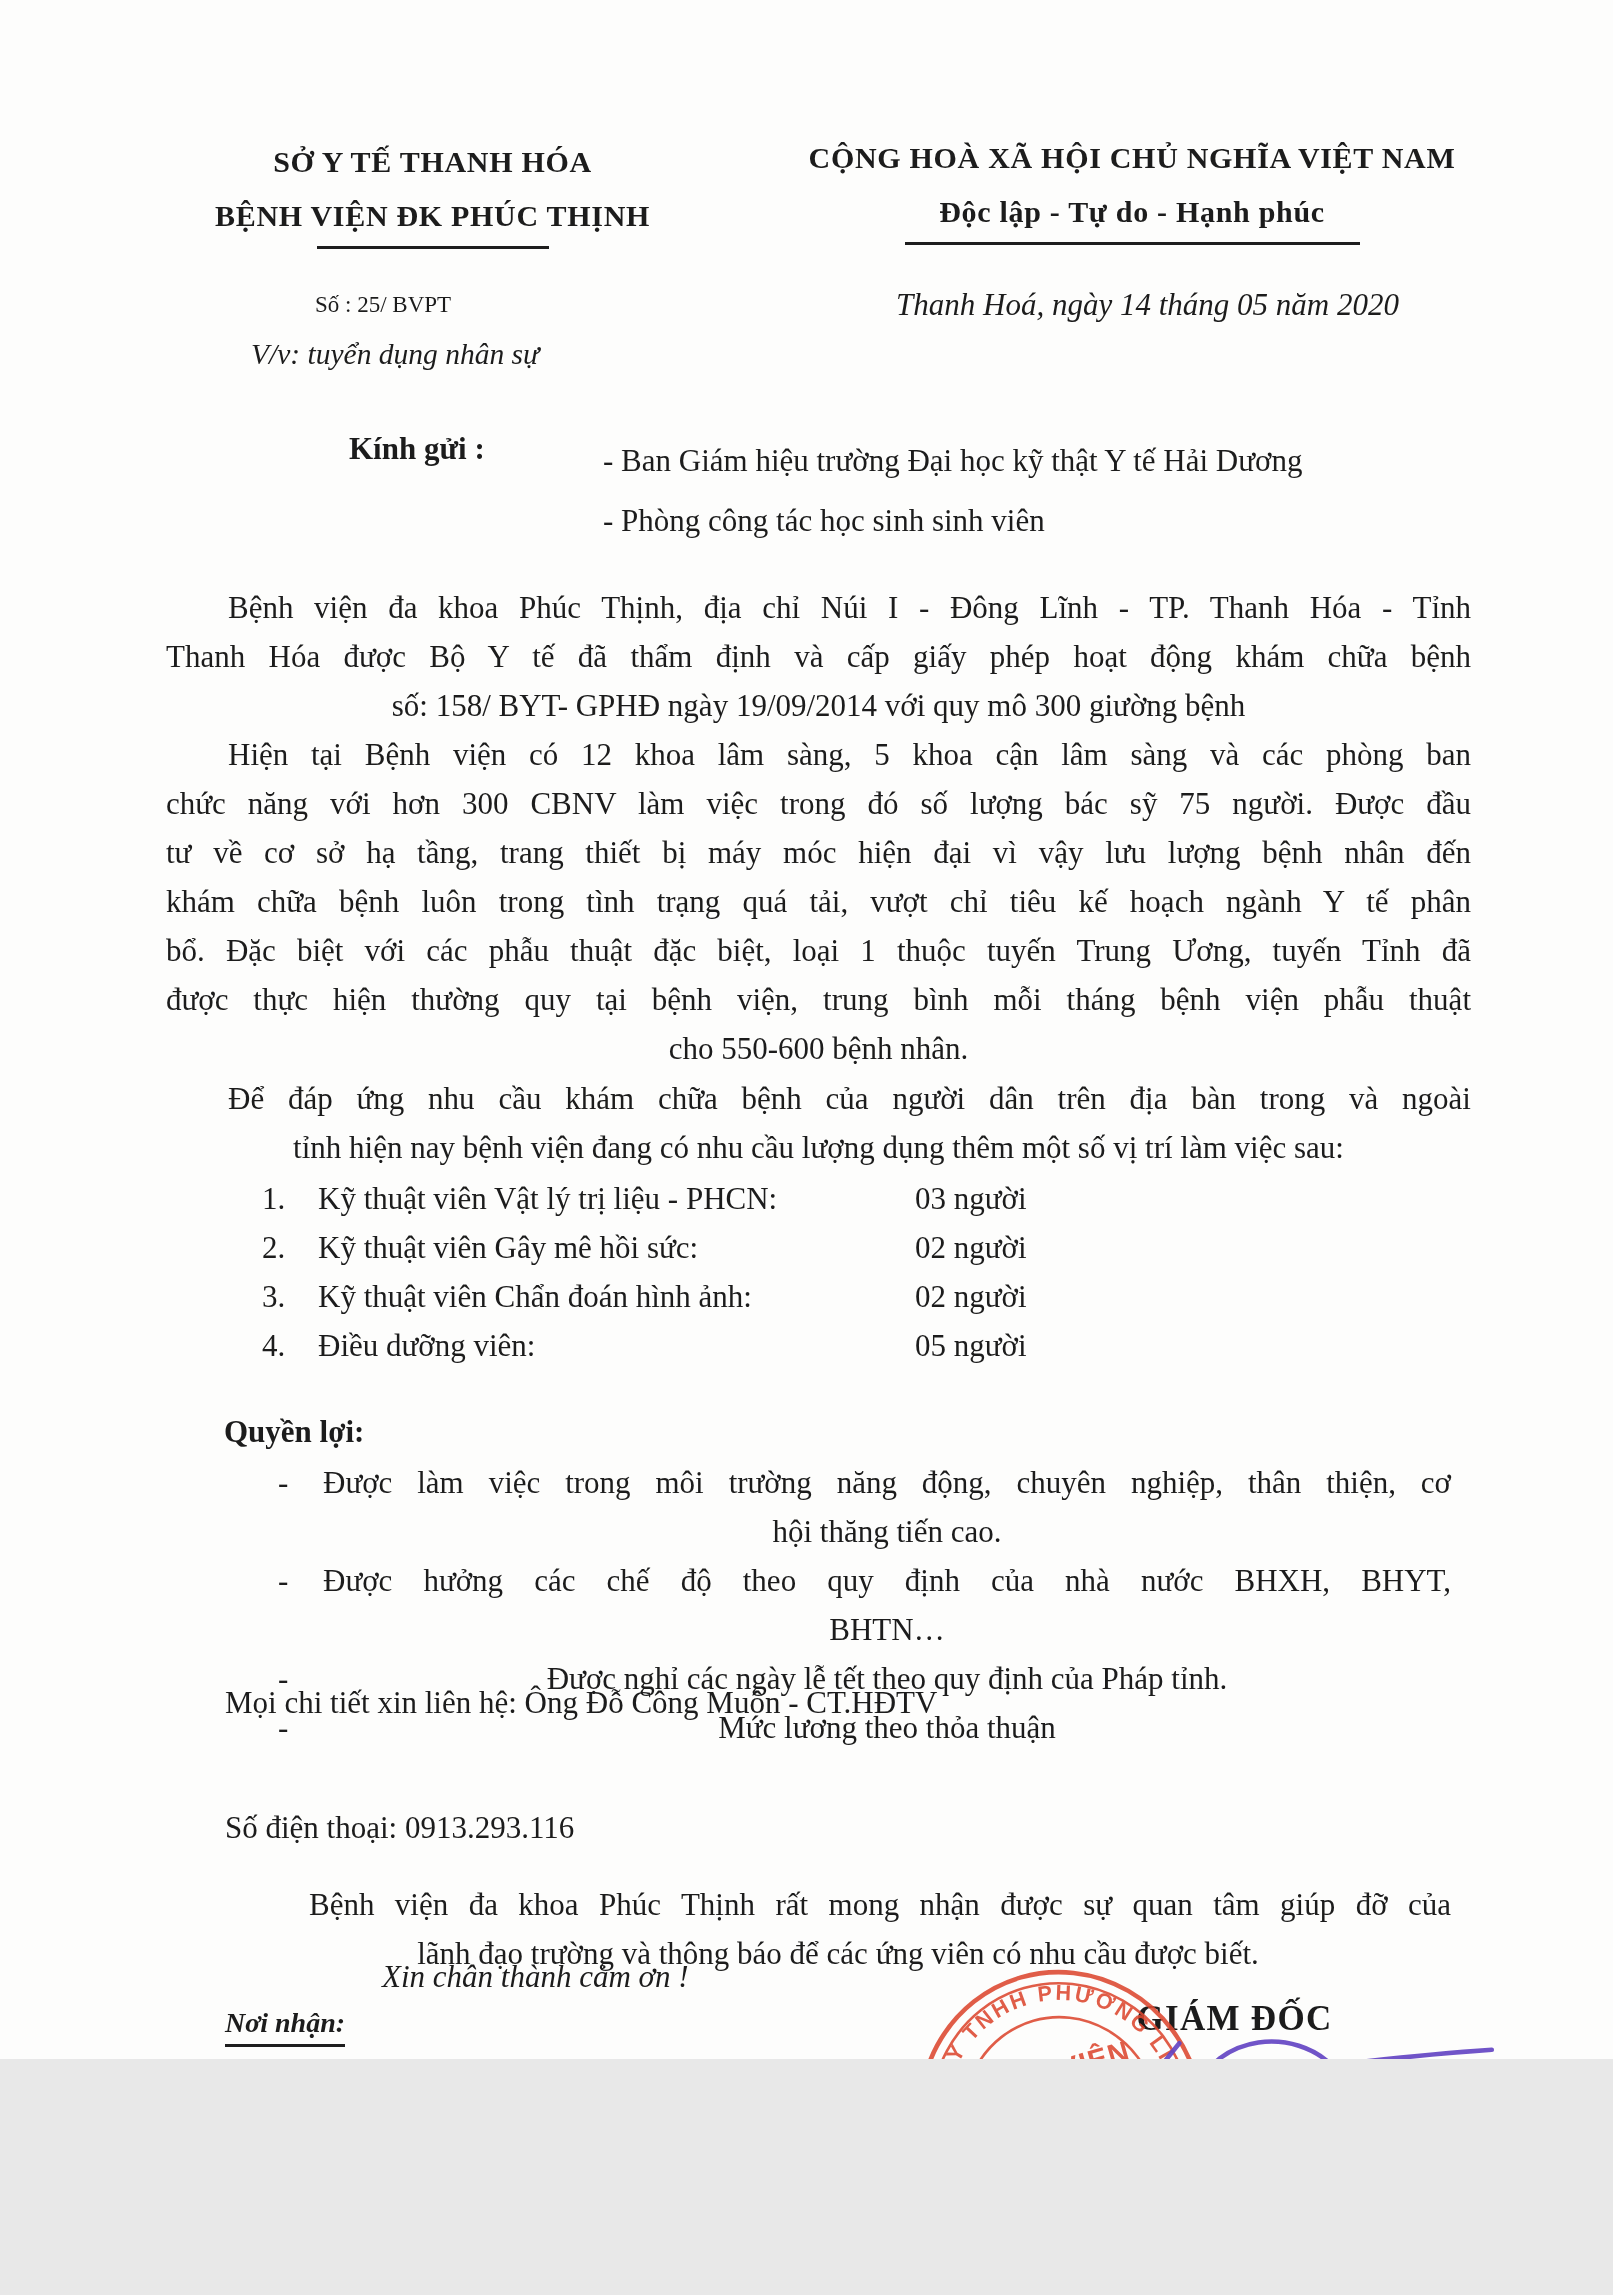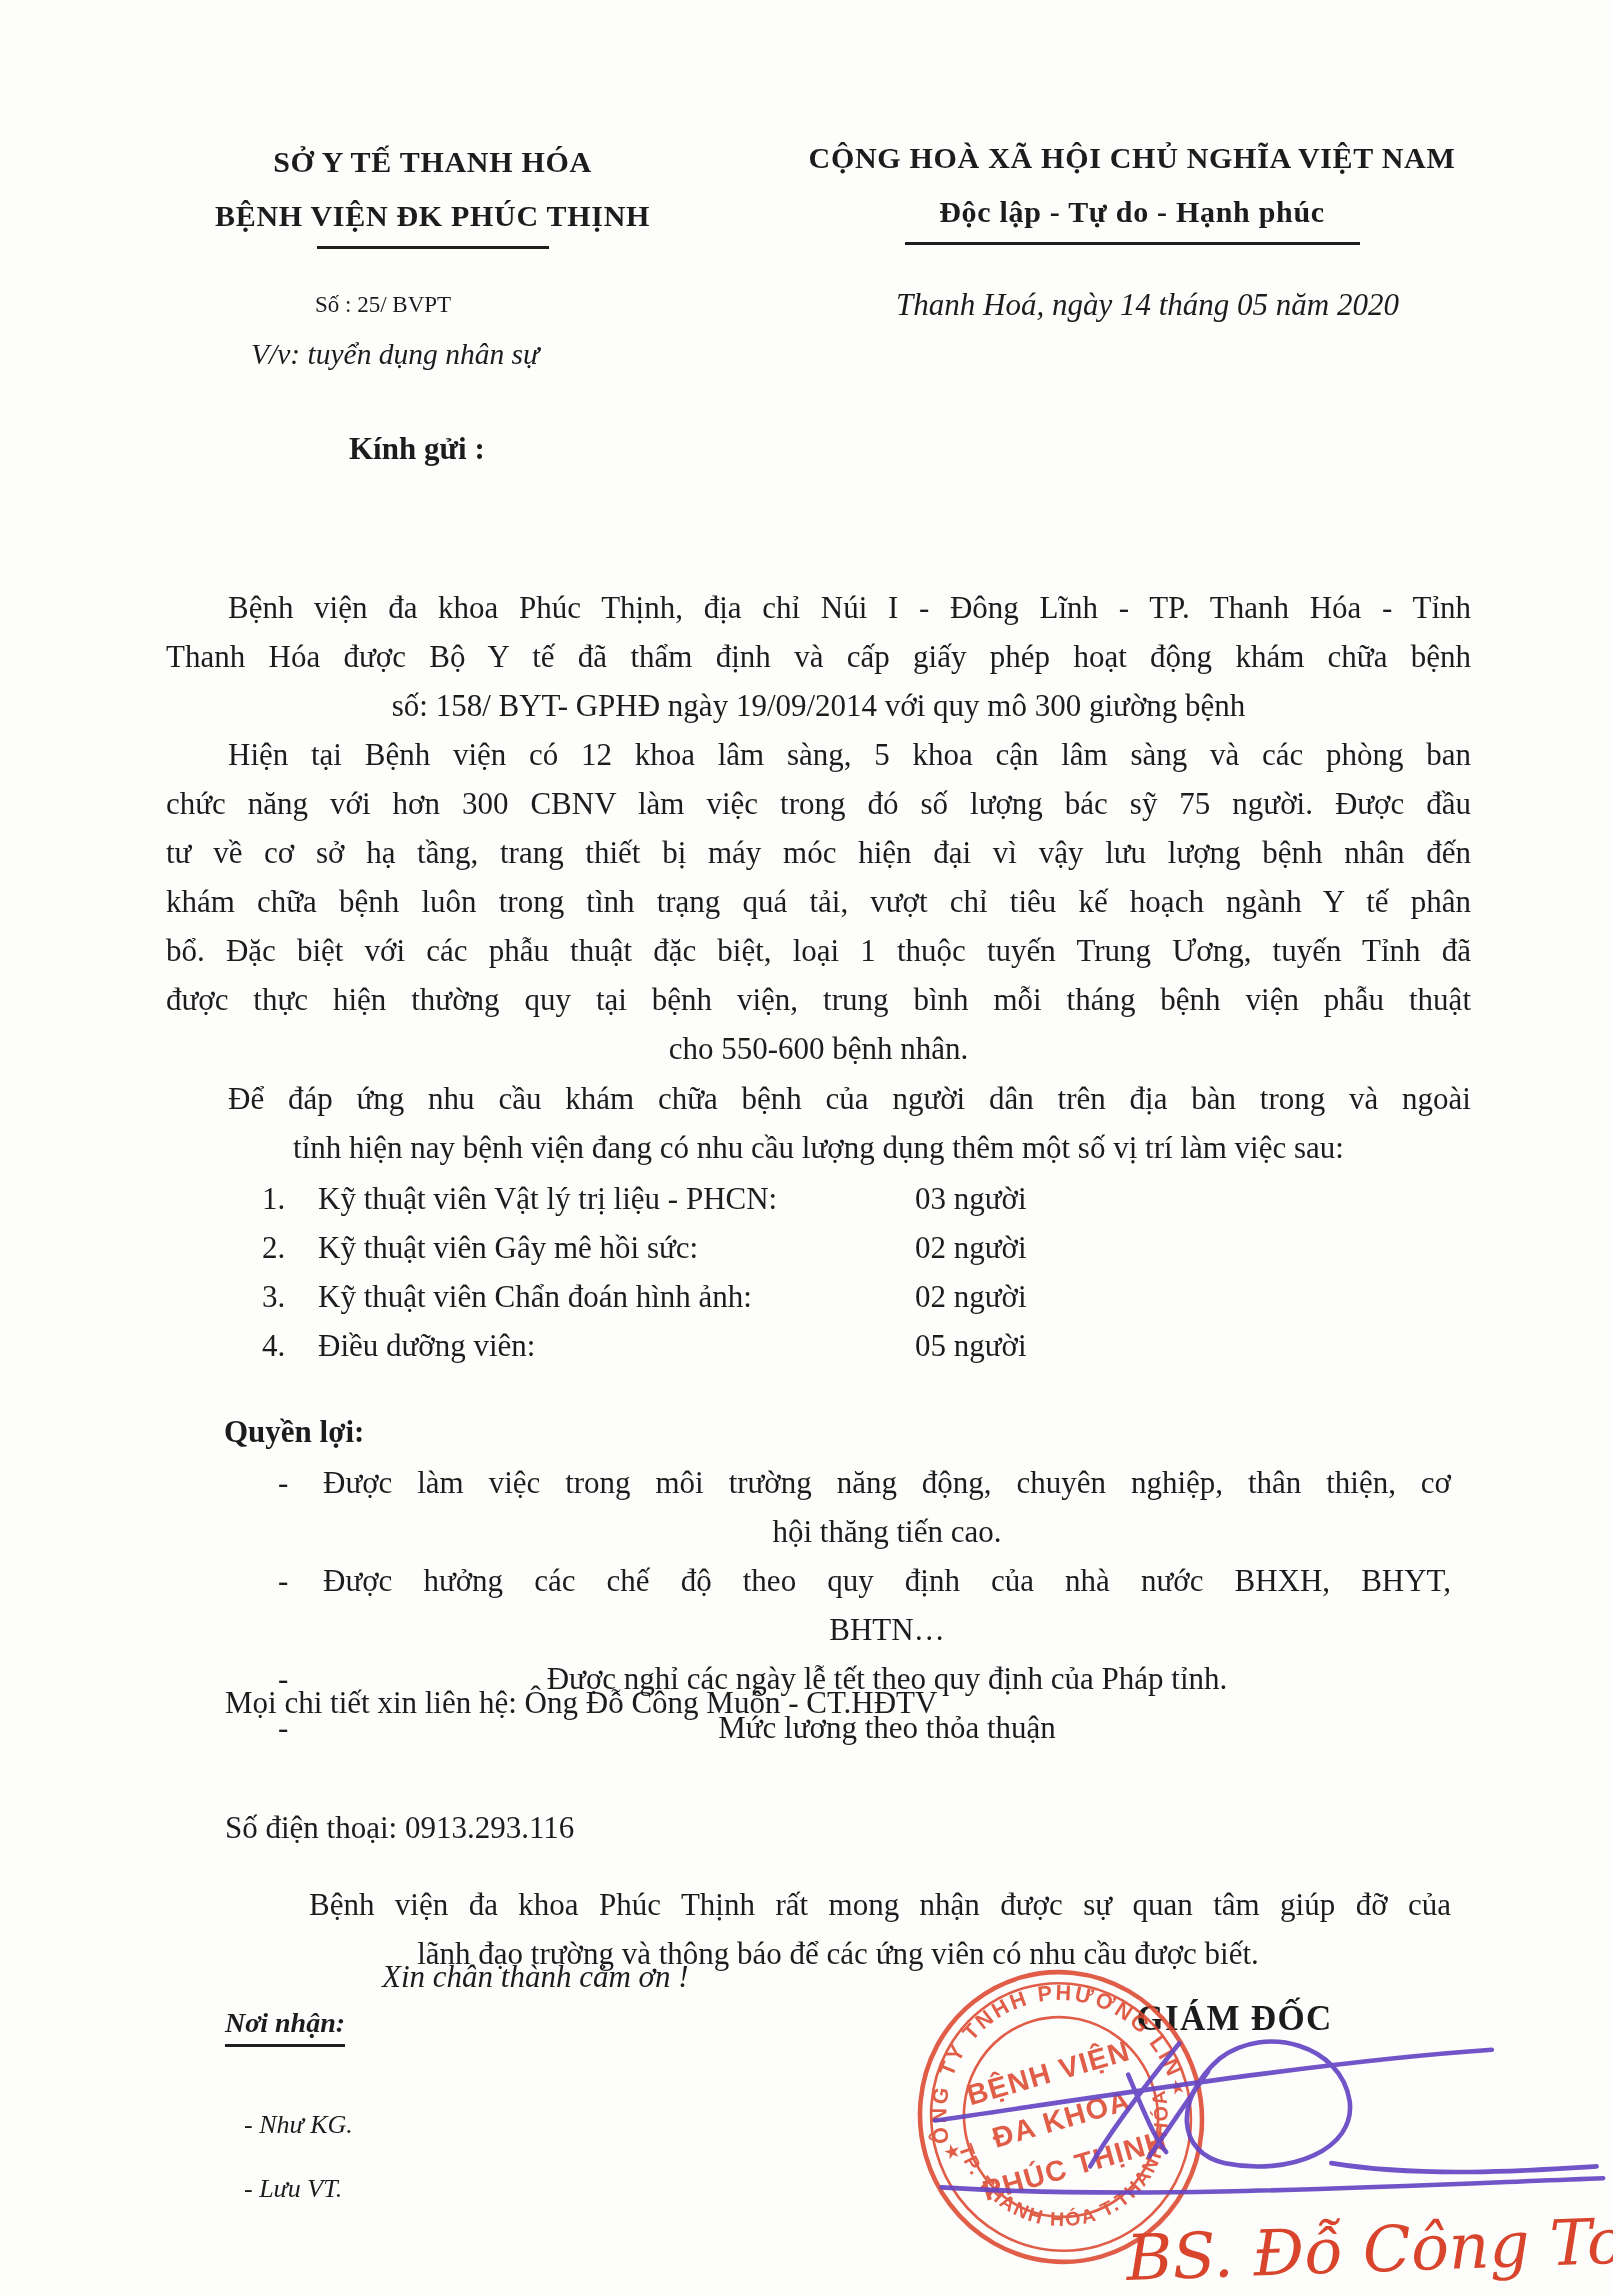--- a/index.html
+++ b/index.html
@@ -1,17 +1,17 @@
 <!DOCTYPE html>
 <html style="--ink: #1c1c1c; --stamp-red: #dd4830; --name-red: #d8442c; --sig-purple: #6546c4;font-size:10.5px"><head>
 <meta charset="utf-8">
 <style>
   html,body { margin:0; padding:0; background:#e8e8e8; }
   .page {
-    position:relative; width:1614px; height:2295px;
+    position:relative; width:1614px; height:2059px;
     background:#fdfdfc; overflow:hidden;
     font-family:"Liberation Serif","DejaVu Serif",serif;
     color:var(--ink,#1c1c1c);
   }
   .abs { position:absolute; }
   .center { text-align:center; }
 
   
   .hdr-left  { left:164px; top:145px; width:537px; }
   .hdr-right { left:734px; top:141px; width:796px; }
@@ -76,20 +76,24 @@
     <div class="hdr-line1">CỘNG HOÀ XÃ HỘI CHỦ NGHĨA VIỆT NAM</div>
     <div class="hdr-line2">Độc lập - Tự do - Hạnh phúc</div>
     <div class="rule rule-right"></div>
   </div>
 
   <div class="abs doc-number">Số : 25/ BVPT</div>
   <div class="abs date-line">Thanh Hoá, ngày 14 tháng 05 năm 2020</div>
   <div class="abs subject">V/v: tuyển dụng nhân sự</div>
 
   <div class="abs kinhgui-label">Kính gửi :</div>
+  <div class="abs kinhgui-list">
+    <div>- Ban Giám hiệu trường Đại học kỹ thật Y tế Hải Dương</div>
+    <div>- Phòng công tác học sinh sinh viên</div>
+  </div>
 
   <div class="abs bodyblock p1">
     <div class="jline ind95">Bệnh viện đa khoa Phúc Thịnh, địa chỉ Núi I - Đông Lĩnh - TP. Thanh Hóa - Tỉnh</div>
     <div class="jline">Thanh Hóa  được Bộ Y tế đã thẩm định và cấp giấy phép hoạt động khám chữa bệnh</div>
     <div class="lline">số: 158/ BYT- GPHĐ ngày 19/09/2014 với quy mô 300 giường bệnh</div>
   </div>
 
   <div class="abs bodyblock p2">
     <div class="jline ind95">Hiện tại Bệnh viện có 12 khoa lâm sàng, 5 khoa cận lâm sàng và các phòng ban</div>
     <div class="jline">chức năng với hơn 300 CBNV làm việc trong đó số lượng bác sỹ 75 người. Được đầu</div>

